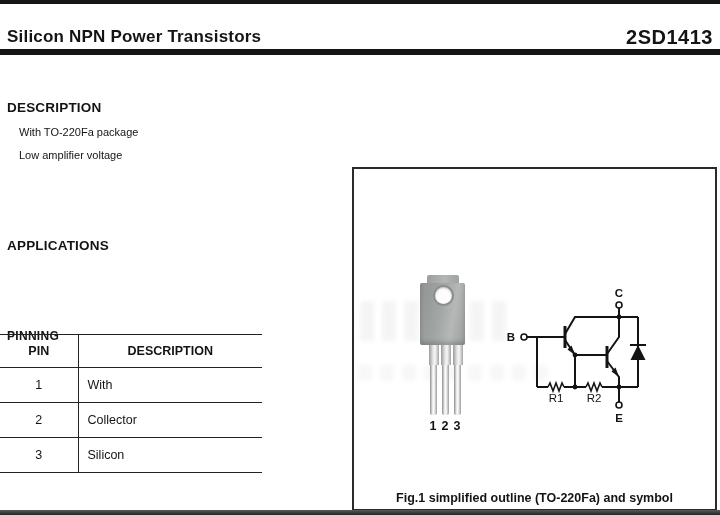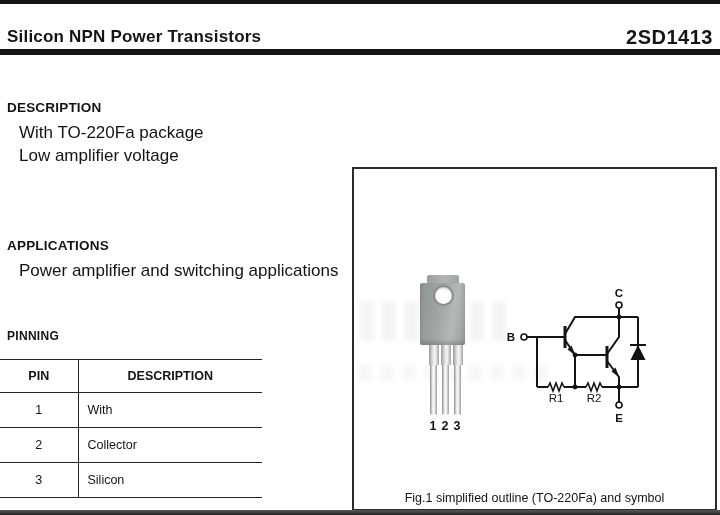--- a/index.html
+++ b/index.html
@@ -32,28 +32,28 @@
   
   .section-heading {
     position: absolute; left: 7px;
     font-size: 13.5px; font-weight: bold; letter-spacing: 0.2px;
   }
   .desc-heading { top: 100px; }
   .app-heading  { top: 238px; }
   .item-list { position: absolute; left: 19px; list-style: none; }
   .desc-items { top: 121px; }
   .app-items  { top: 259px; }
-  .item-list li { font-size: 17px; line-height: 23px; white-space: nowrap; }
+  .item-list li { font-size: 11px; line-height: 23px; white-space: nowrap; }
   .pinning-heading {
     position: absolute; left: 7px; top: 329px;
     font-size: 12px; font-weight: bold; letter-spacing: 0.3px;
   }
   
   .pin-table {
-    position: absolute; left: 0; top: 359px; width: 262px;
+    position: absolute; left: 0; top: 334px; width: 262px;
     border-collapse: collapse;
   }
   .pin-table th, .pin-table td {
     border-top: 1.5px solid #222;
     font-size: 12.5px;
     vertical-align: middle;
   }
   .pin-table tr:last-child td { border-bottom: 1.5px solid #222; }
   .col-pin  { width: 78px; text-align: center; border-right: 1.5px solid #222; }
   .col-desc { padding-left: 9px; text-align: left; }
@@ -61,21 +61,21 @@
   .pin-table th { height: 33px; font-weight: bold; }
   .pin-table td { height: 35px; }
   
   .figure-box {
     position: absolute; left: 352px; top: 167px; width: 365px; height: 344px;
     border: 2px solid #2b2b2b;
     background: #fff;
   }
   .fig-caption {
     position: absolute; left: 0; bottom: 4px; width: 100%;
-    text-align: center; font-size: 12.5px; font-weight: normal;
+    text-align: center; font-size: 12.5px; font-weight: bold;
   }
   .bottom-strip {
     position: absolute; left: 0; bottom: 0; width: 720px; height: 5px;
     background: linear-gradient(180deg, #5a5a5a, #222);
   }
   
   .pkg { position: absolute; left: 0; top: 0; }
   .pkg-tab {
     position: absolute; left: 73px; top: 106px; width: 32px; height: 10px;
     background: linear-gradient(90deg, #9c9f9e, #b2b5b3 55%, #a0a3a1);
@@ -137,21 +137,20 @@
   <div class="header-rule"></div>
 
   <div class="section-heading desc-heading">DESCRIPTION</div>
   <ul class="item-list desc-items">
     <li>With TO-220Fa package</li>
     <li>Low amplifier voltage</li>
   </ul>
 
   <div class="section-heading app-heading">APPLICATIONS</div>
   <ul class="item-list app-items">
-    <li>Power amplifier and switching applications</li>
   </ul>
 
   <div class="pinning-heading">PINNING</div>
 
   <table class="pin-table">
     <thead>
       <tr>
         <th class="col-pin">PIN</th>
         <th class="col-desc">DESCRIPTION</th>
       </tr>

